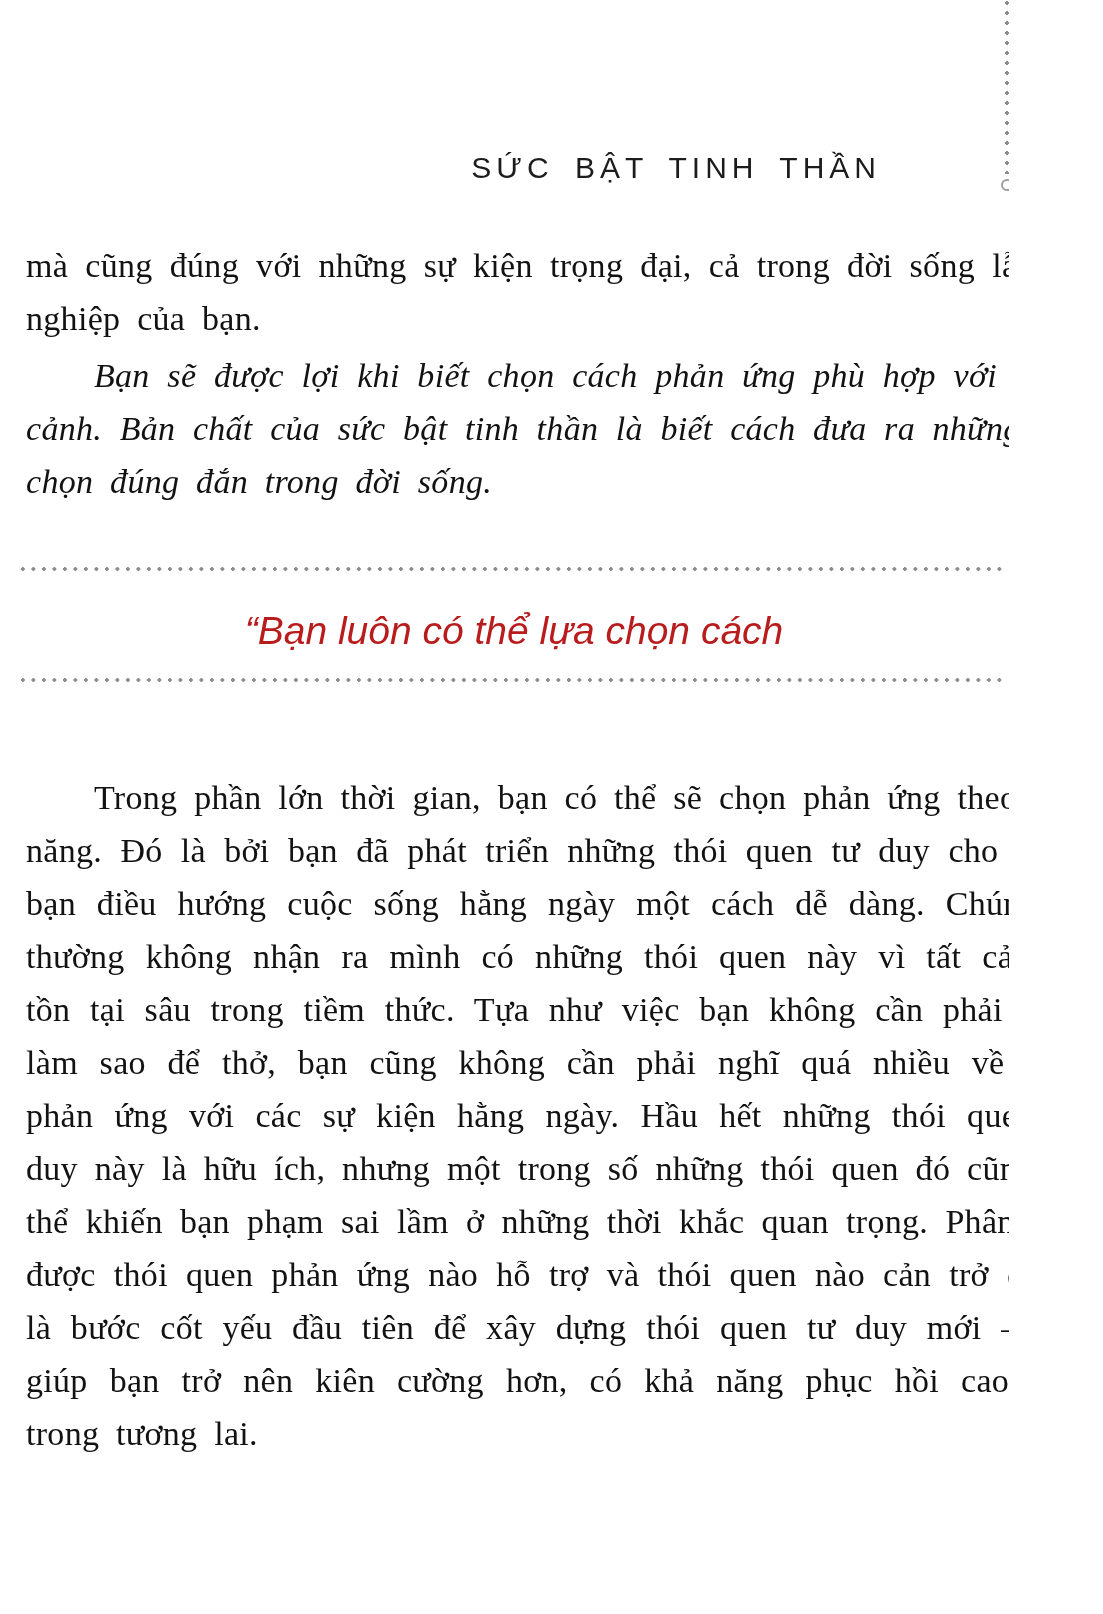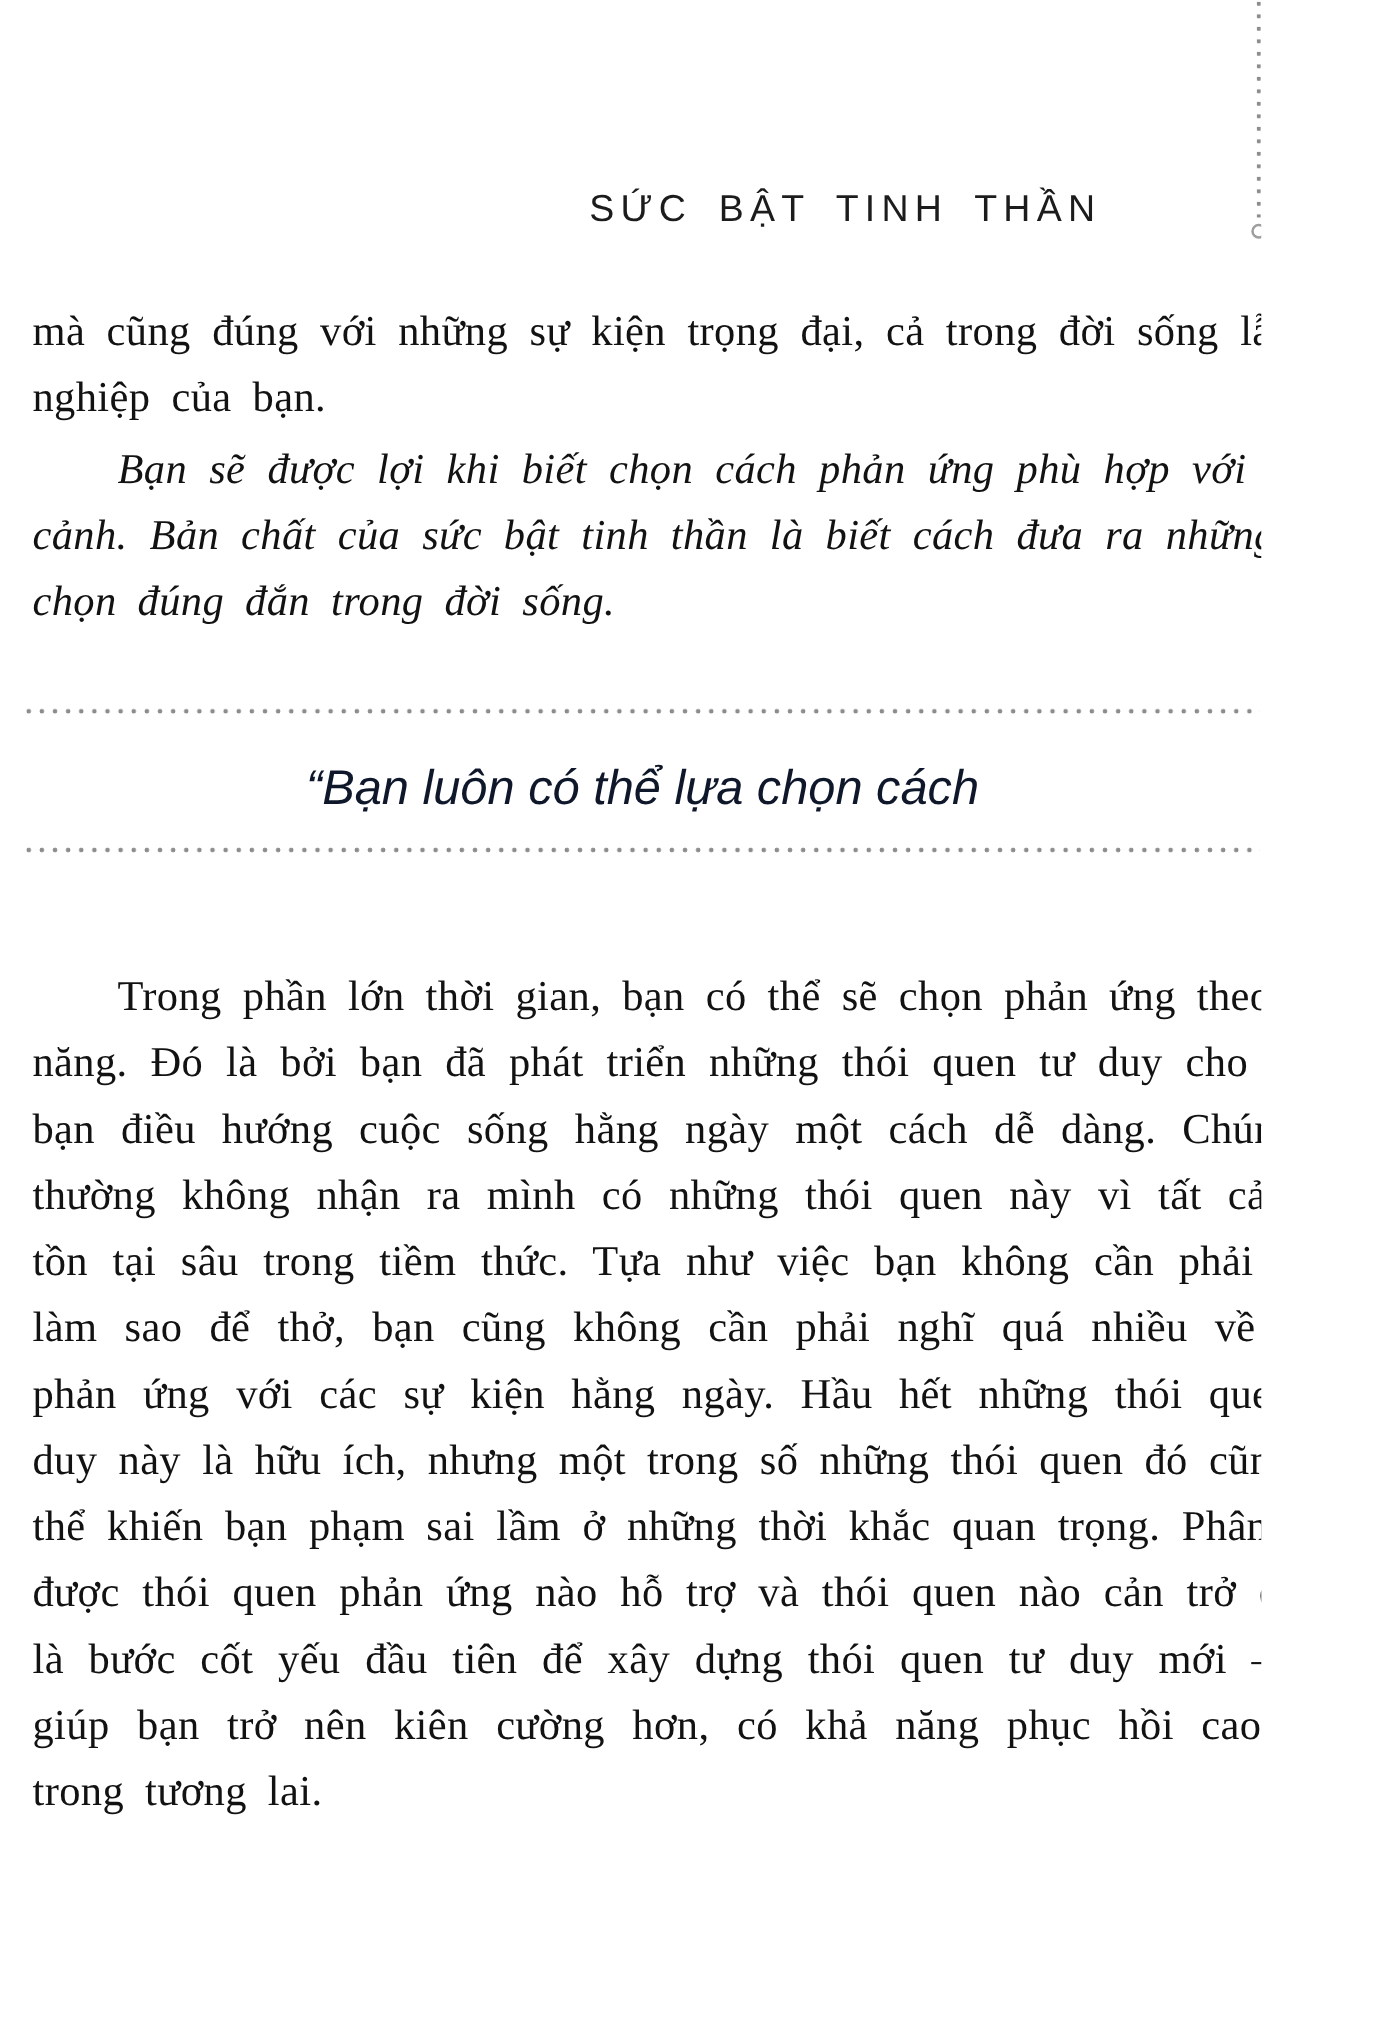--- a/index.html
+++ b/index.html
@@ -100,21 +100,21 @@
     background-repeat: repeat-x;
   }
   .quote-text {
     padding: 28px 0 16px 0;
     text-align: center;
     font-family: "Liberation Sans", "DejaVu Sans", sans-serif;
     font-style: italic;
     font-weight: 300;
     font-size: 39px;
     line-height: 61px;
-    color: #0f172a;
+    color: #b91c1c;
   }
   .para.after-quote {
     margin-top: 88px;
   }
 </style>
 </head>
 <body>
 
 <div class="page">
 

